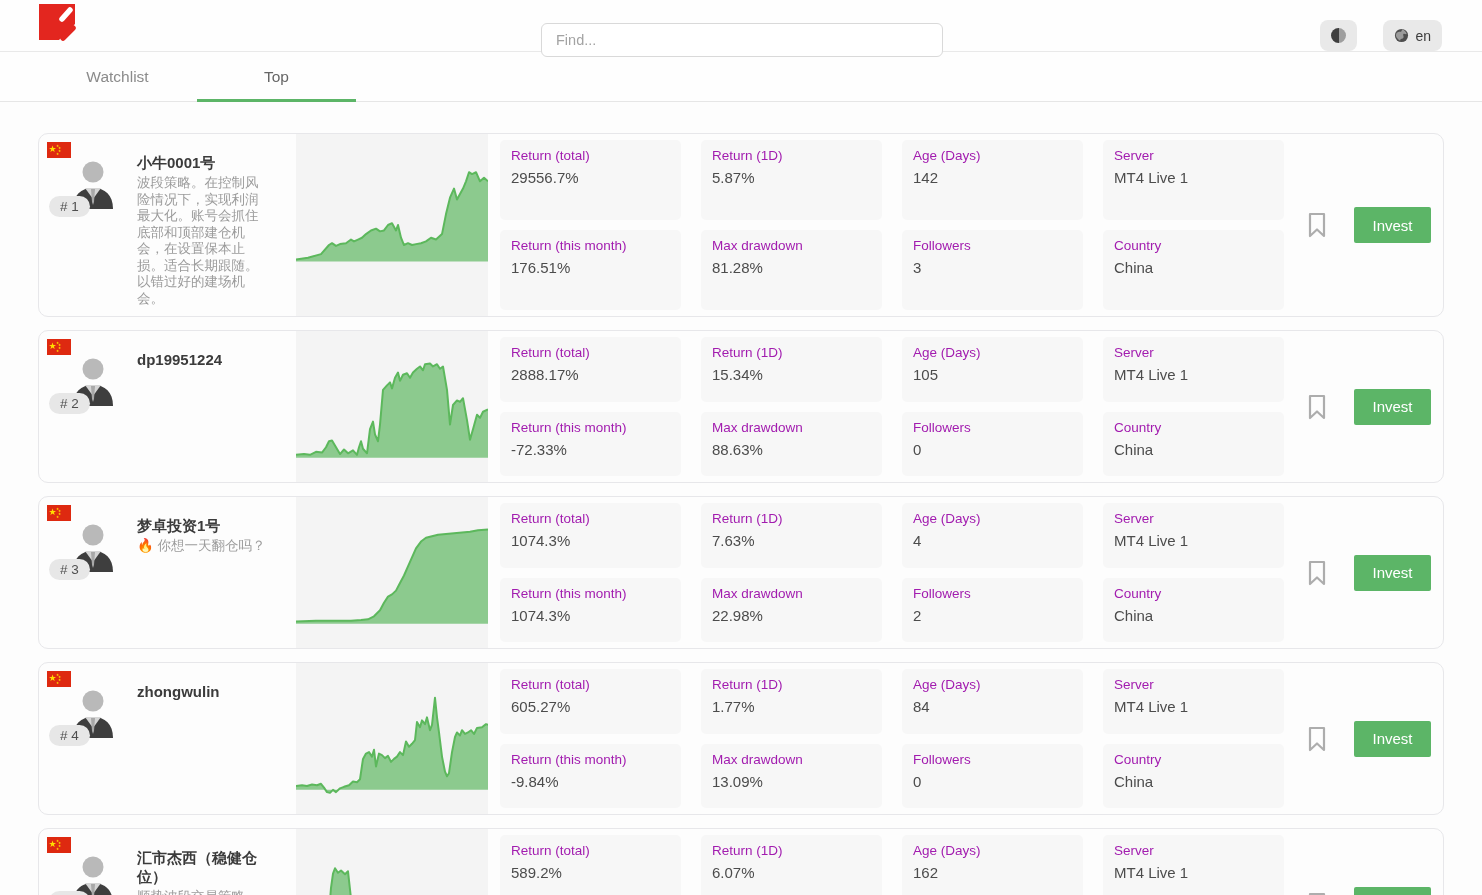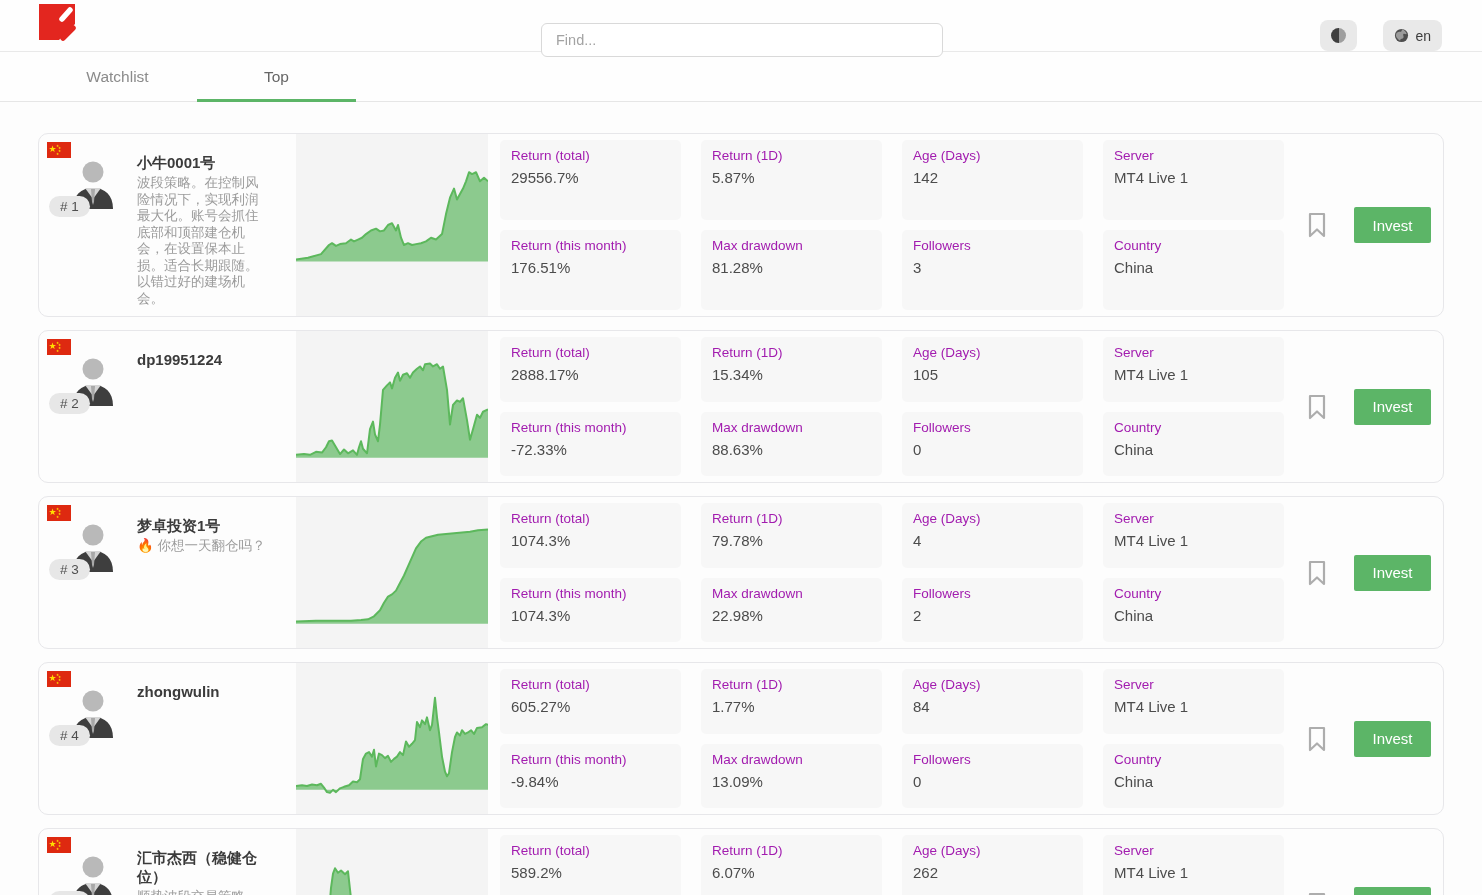--- a/index.html
+++ b/index.html
@@ -291,21 +291,21 @@
       </svg>
     </div>
     <div class="stats">
   <div class="cell">
     <div class="lbl">Return (total)</div>
     <div class="val">1074.3%</div>
   </div>
 
   <div class="cell">
     <div class="lbl">Return (1D)</div>
-    <div class="val">79.78%</div>
+    <div class="val">7.63%</div>
   </div>
 
   <div class="cell">
     <div class="lbl">Age (Days)</div>
     <div class="val">4</div>
   </div>
 
   <div class="cell">
     <div class="lbl">Server</div>
     <div class="val">MT4 Live 1</div>
@@ -450,21 +450,21 @@
     <div class="val">589.2%</div>
   </div>
 
   <div class="cell">
     <div class="lbl">Return (1D)</div>
     <div class="val">6.07%</div>
   </div>
 
   <div class="cell">
     <div class="lbl">Age (Days)</div>
-    <div class="val">262</div>
+    <div class="val">162</div>
   </div>
 
   <div class="cell">
     <div class="lbl">Server</div>
     <div class="val">MT4 Live 1</div>
   </div>
 </div>
     <div class="right">
       <svg class="bookmark" width="20" height="26" viewBox="0 0 20 26">
         <path d="M3 2 H17 V24 L10 17.5 L3 24 Z" fill="none" stroke="#ADADAD" stroke-width="2.2" stroke-linejoin="round"></path>

